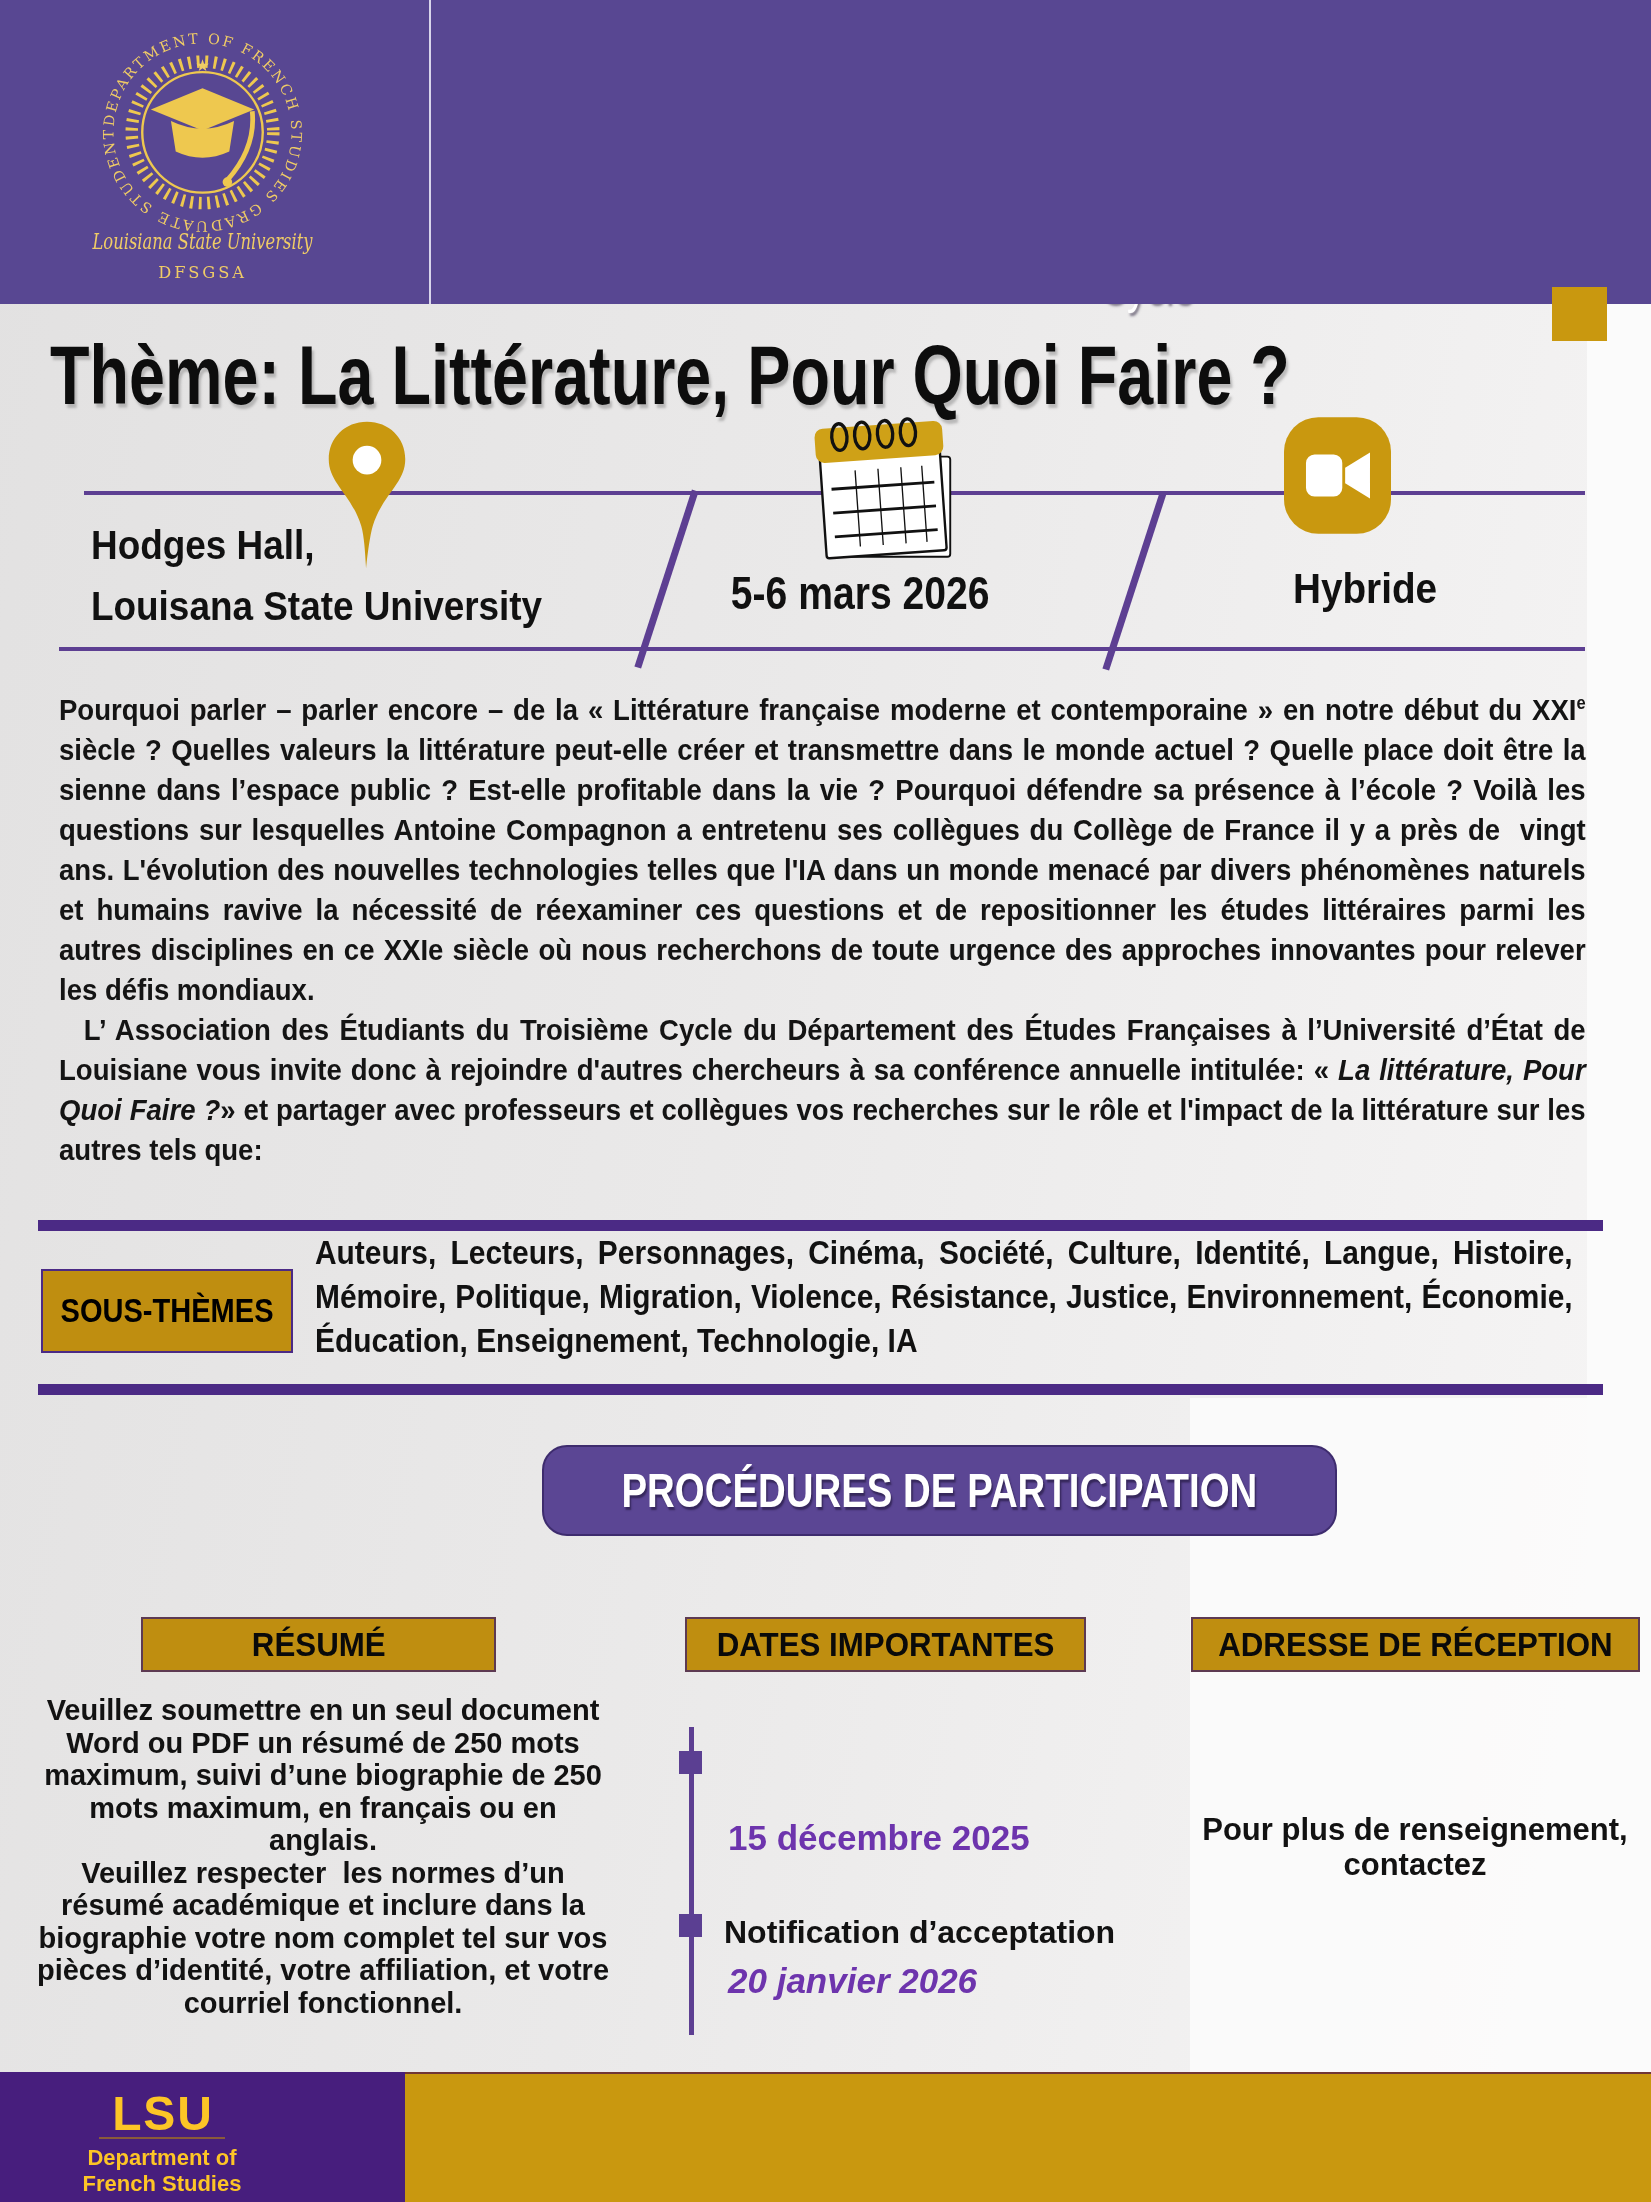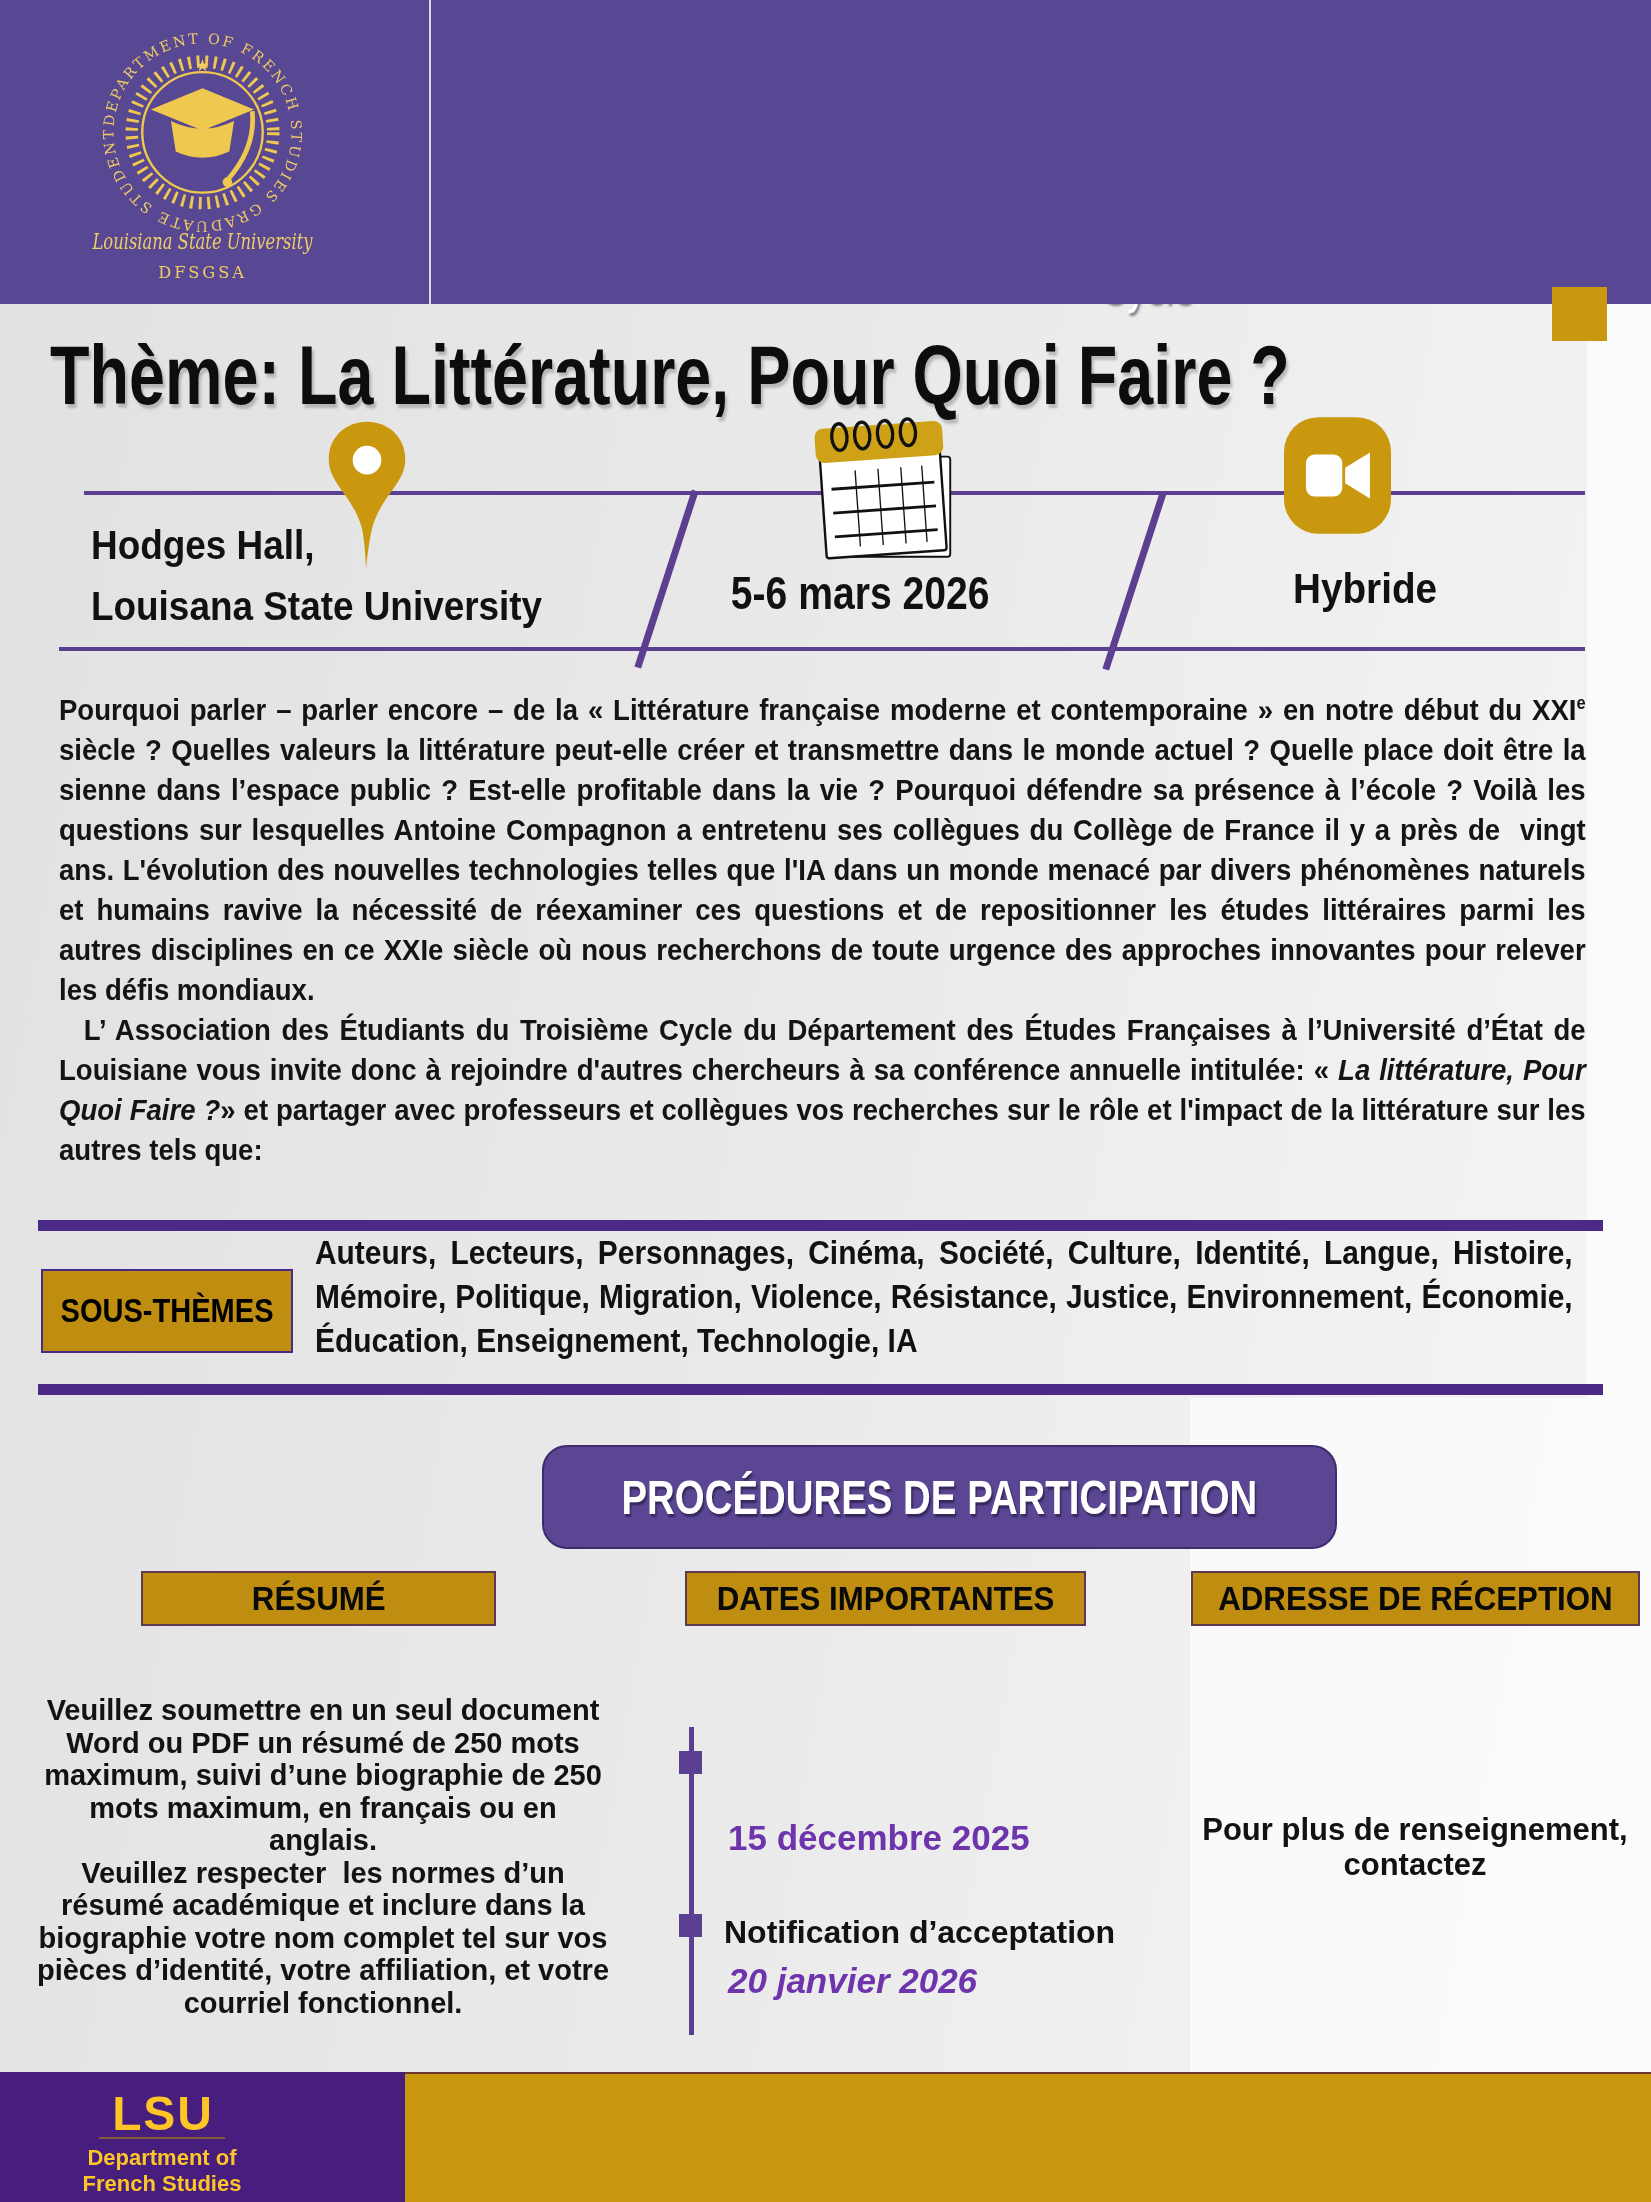--- a/index.html
+++ b/index.html
@@ -58,27 +58,27 @@
   .pbar{left:38px;width:1565px;height:10.5px;background:#4b2a85;z-index:1;}
   #subthemes-bar-top{top:1220px;}
   #subthemes-bar-bottom{top:1384px;}
   #subthemes-box{left:41px;top:1269px;width:252px;height:84px;background:#bf8e10;
     border:2.9px solid #4b2a85;box-sizing:border-box;display:flex;align-items:center;justify-content:center;
     font-size:33px;font-weight:800;color:#000000;z-index:1;}
   #subthemes-box .cx{transform:scaleX(.88);white-space:nowrap;}
   #subthemes-list{left:315px;top:1231px;width:1367px;transform:scaleX(.92);transform-origin:left top;
     font-size:32.5px;font-weight:800;color:#111;line-height:44px;text-align:justify;white-space:pre-wrap;z-index:1;}
   
-  #procedures-box{left:542px;top:1445px;width:795px;height:104px;background:#5b4694;
+  #procedures-box{left:542px;top:1445px;width:795px;height:91px;background:#5b4694;
     border:2.9px solid #3e2c6e;box-sizing:border-box;border-radius:25px;
     display:flex;align-items:center;justify-content:center;z-index:2;}
   #procedures-box span{color:#fff;font-size:48px;font-weight:800;white-space:nowrap;
     transform:scaleX(.8);text-shadow:1.9px 2.9px 1.9px rgba(30,20,55,.6);}
   .gold-label{background:#bf8e10;border:2.9px solid #5d3a52;box-sizing:border-box;height:55px;
-    display:flex;align-items:center;justify-content:center;font-size:34px;font-weight:800;color:#0a0a0a;z-index:2;}
+    display:flex;align-items:center;justify-content:center;font-size:34px;font-weight:800;color:#0a0a0a;z-index:2;margin-top:46px;}
   .gold-label .cx{transform:scaleX(.92);white-space:nowrap;}
   #resume-label{left:141px;top:1571px;width:355px;}
   #dates-label{left:685px;top:1571px;width:401px;}
   #address-label{left:1191px;top:1571px;width:449px;}
   
   #resume-text{left:36px;top:1694px;width:574px;text-align:center;font-size:29px;font-weight:800;
     color:#121212;line-height:32.5px;z-index:1;}
   #resume-text p{margin:0;white-space:pre-wrap;}
   #dates-line{left:689px;top:1727px;width:4.8px;height:308px;background:#5d3f92;z-index:1;}
   .bullet{left:679px;width:23px;height:23px;background:#5b3f92;z-index:2;}

